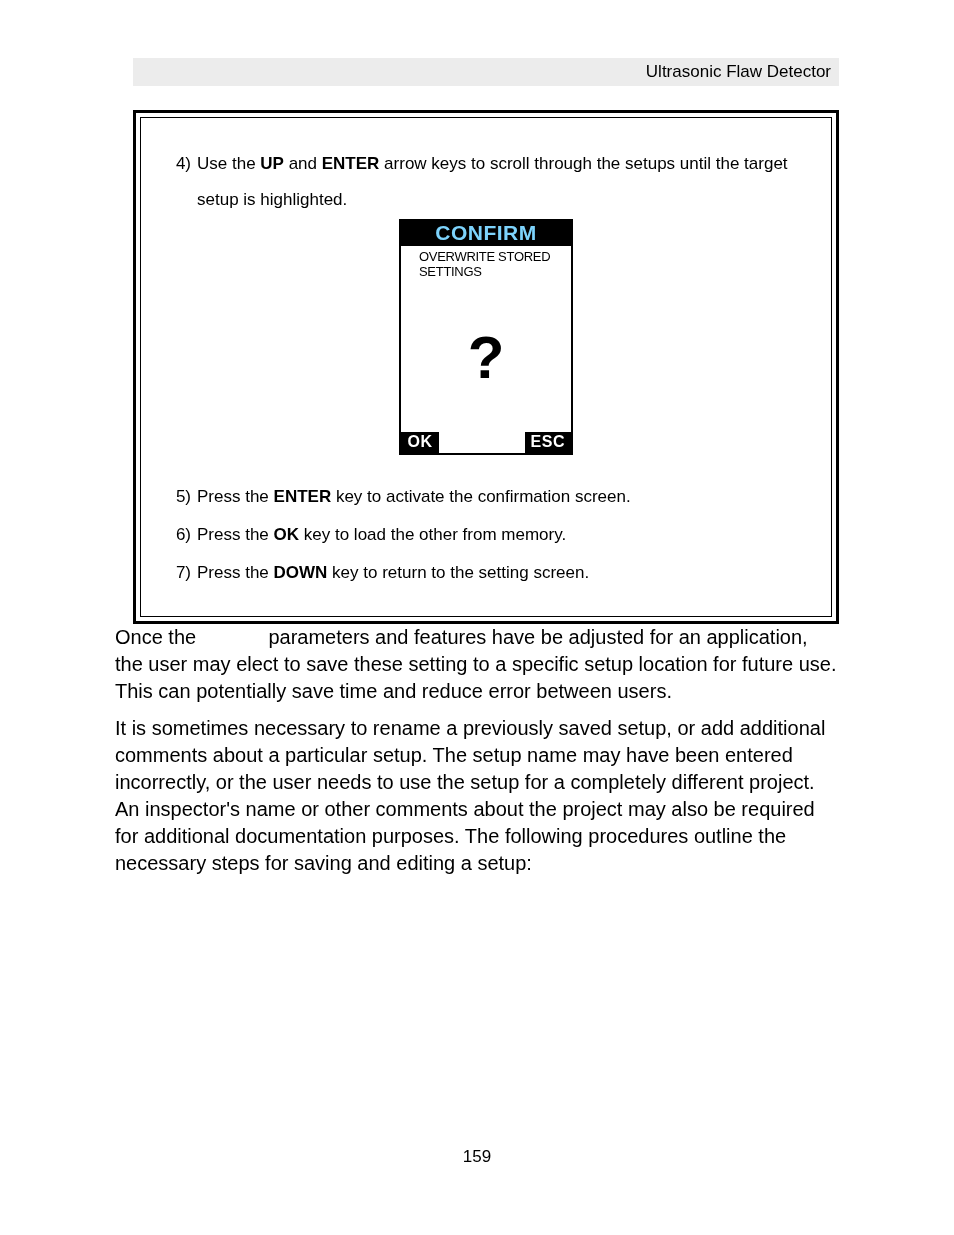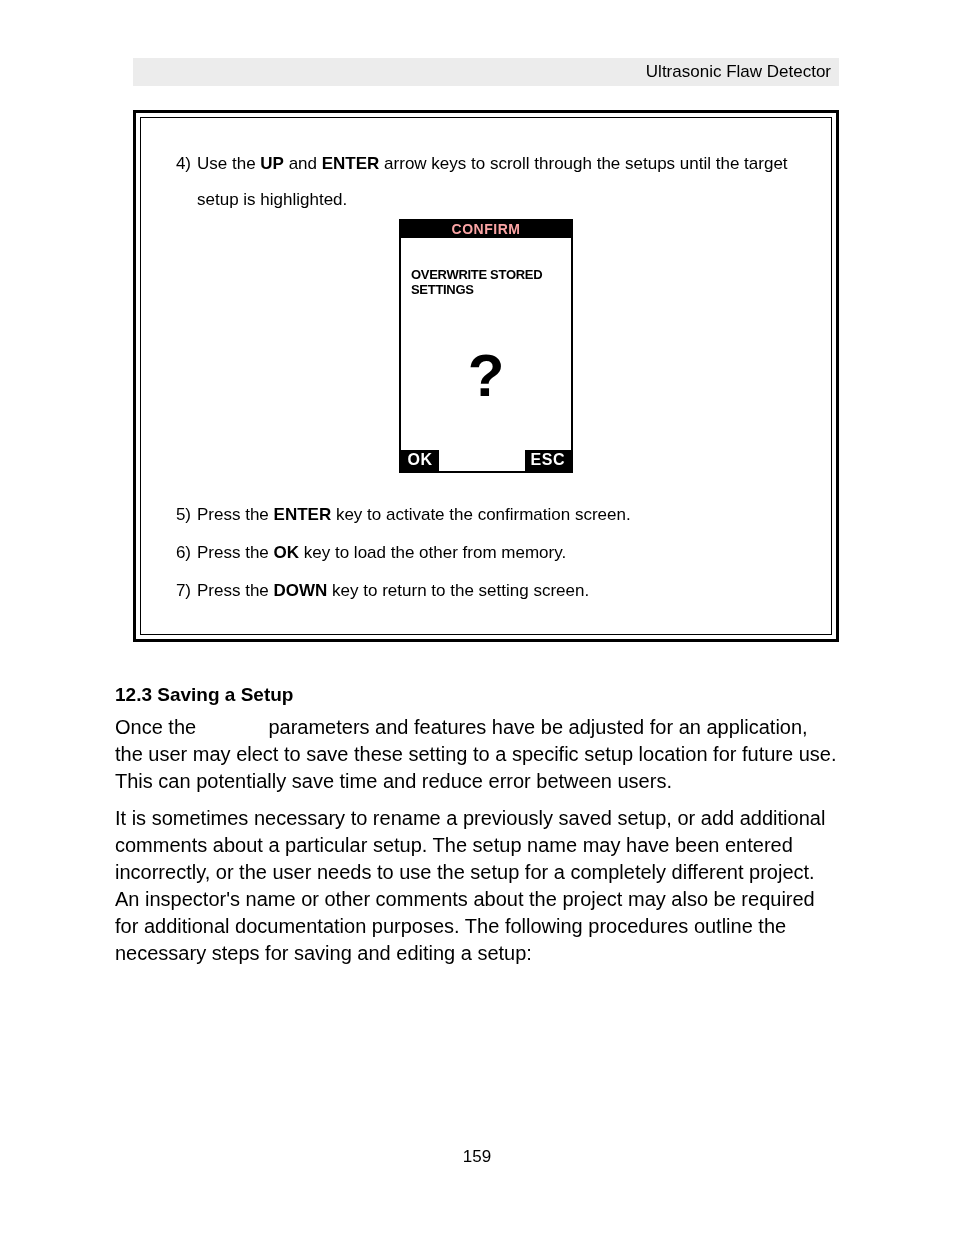--- a/index.html
+++ b/index.html
@@ -8,22 +8,22 @@
   .header-bar { height: 28px; background: #ececec; display: flex; align-items: center; justify-content: flex-end; padding-right: 8px; margin-left: 18px; }
   .header-bar span { font-size: 17px; text-align: center; }
   .box-outer { border: 3px solid #000; margin-top: 24px; padding: 4px; margin-left: 18px; }
   .box-inner { border: 1px solid #000; padding: 28px 28px 24px 28px; }
   .step { display: flex; font-size: 17px; line-height: 2.1; margin-bottom: 2px; }
   .step-num { width: 28px; flex: 0 0 28px; text-align: right; padding-right: 6px; }
   .step-body { flex: 1; }
   .bold { font-weight: 700; }
   .dialog-wrap { display: flex; justify-content: center; margin: 0 0 24px 0; }
   .dialog { width: 174px; border: 2px solid #000; display: flex; flex-direction: column; font-family: Arial, sans-serif; }
-  .dialog-title { background: #000; color: #fca5a5; font-weight: 700; font-size: 14px; text-align: center; letter-spacing: 0.5px; padding: 0 0 1px 0; }
-  .dialog-msg { font-weight: 700; font-size: 13px; padding: 4px 6px 2px 10px; letter-spacing: -0.3px; line-height: 1.15; margin-top: 26px; }
+  .dialog-title { background: #000; color: #7dd3fc; font-weight: 700; font-size: 21px; text-align: center; letter-spacing: 0.5px; padding: 0 0 1px 0; }
+  .dialog-msg { font-weight: 400; font-size: 13px; padding: 4px 6px 2px 18px; letter-spacing: -0.3px; line-height: 1.15; }
   .dialog-body { height: 150px; display: flex; align-items: center; justify-content: center; }
   .qmark { font-weight: 900; font-size: 60px; font-family: Arial, sans-serif; }
   .dialog-btns { display: flex; justify-content: space-between; padding: 0; }
   .dbtn { background: #000; color: #fff; font-weight: 700; font-size: 16px; padding: 1px 6px 2px 6px; min-width: 38px; text-align: center; letter-spacing: 0.5px; }
   .section-heading { font-weight: 700; font-size: 19px; margin: 42px 0 8px 0; }
   .para { font-size: 20px; line-height: 1.35; margin-bottom: 10px; }
   .page-num { position: absolute; bottom: 68px; left: 0; width: 954px; text-align: center; font-size: 17px; }
 </style>
 </head>
 <body>
@@ -78,21 +78,20 @@
       <div class="step">
         <div class="step-num">7)</div>
         <div class="step-body">
           <span>Press the </span><span class="bold">DOWN</span><span> key to return to the setting screen.</span>
         </div>
       </div>
 
     </div>
   </div>
 
-  <div class="section-heading">12.3 Saving a Setup</div>
 
   <p class="para">
     <span>Once the </span><span>&nbsp;&nbsp;&nbsp;&nbsp;&nbsp;&nbsp;&nbsp;&nbsp;&nbsp;&nbsp;&nbsp;</span><span> parameters and features have be adjusted for an application, the user may elect to save these setting to a specific setup location for future use.  This can potentially save time and reduce error between users.</span>
   </p>
 
   <p class="para">It is sometimes necessary to rename a previously saved setup, or add additional comments about a particular setup.  The setup name may have been entered incorrectly, or the user needs to use the setup for a completely different project.  An inspector's name or other comments about the project may also be required for additional documentation purposes.  The following procedures outline the necessary steps for saving and editing a setup:</p>
 
   <div class="page-num">159</div>
 </div>
 

